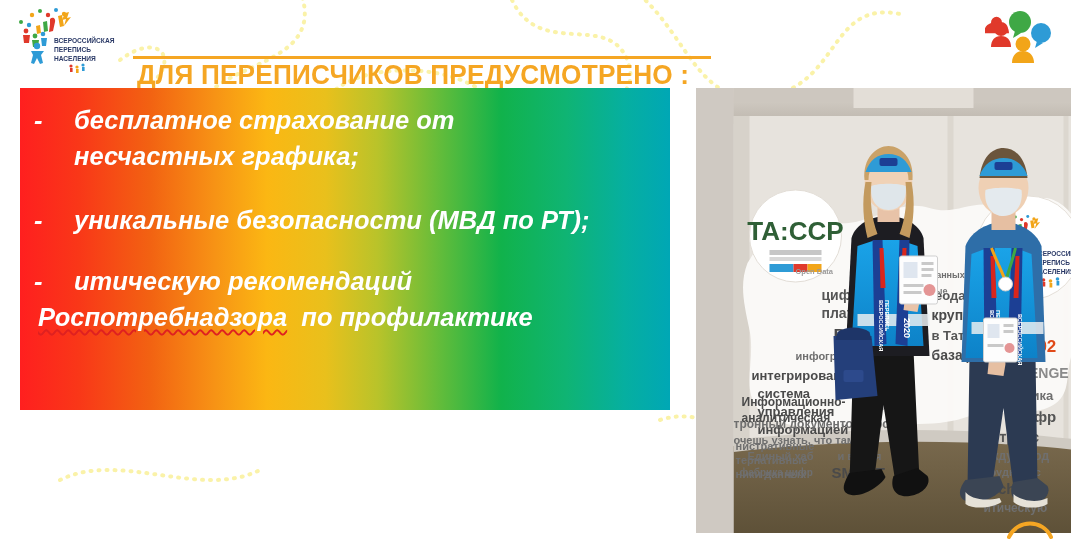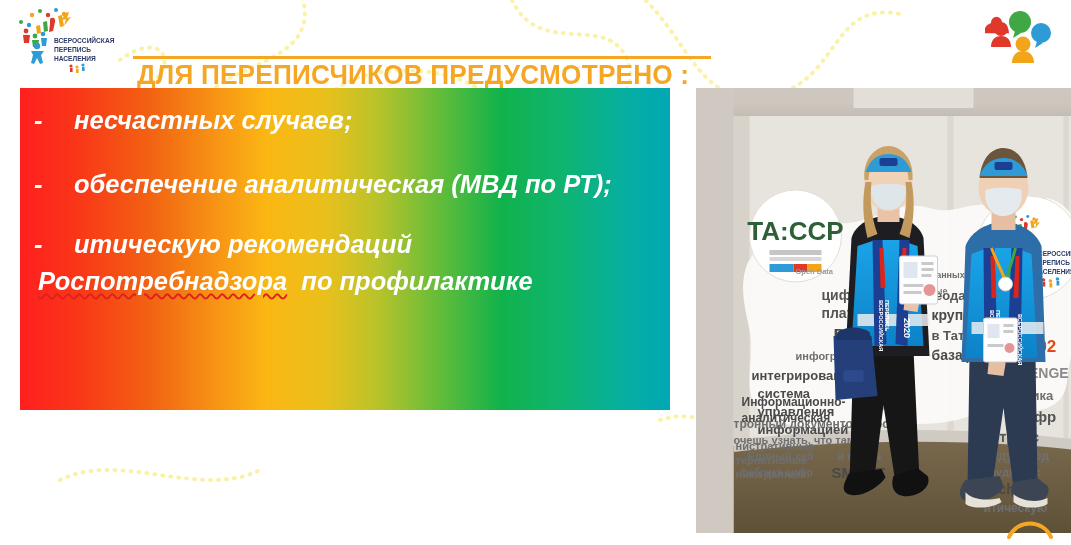--- a/index.html
+++ b/index.html
@@ -160,30 +160,31 @@
     <div class="title">ДЛЯ ПЕРЕПИСЧИКОВ ПРЕДУСМОТРЕНО :</div>
   </div>
   <div class="title-rule"></div>
 
   <div class="panel">
     <div class="panel-inner">
 
       <div class="bullet-row">
         <div class="dash">-</div>
         <div class="btext">
-          <div>несчастных случаев;</div>
+          <div>бесплатное страхование от</div>
+          <div>несчастных графика;</div>
         </div>
       </div>
 
       <div class="gap"></div>
 
       <div class="bullet-row">
         <div class="dash">-</div>
         <div class="btext">
-          <div>обеспечение аналитическая  (МВД по РТ);</div>
+          <div>уникальные безопасности  (МВД по РТ);</div>
         </div>
       </div>
 
       <div class="gap-sm"></div>
 
       <div class="bullet-row">
         <div class="dash">-</div>
         <div class="btext">
           <div>итическую рекомендаций</div>
         </div>

